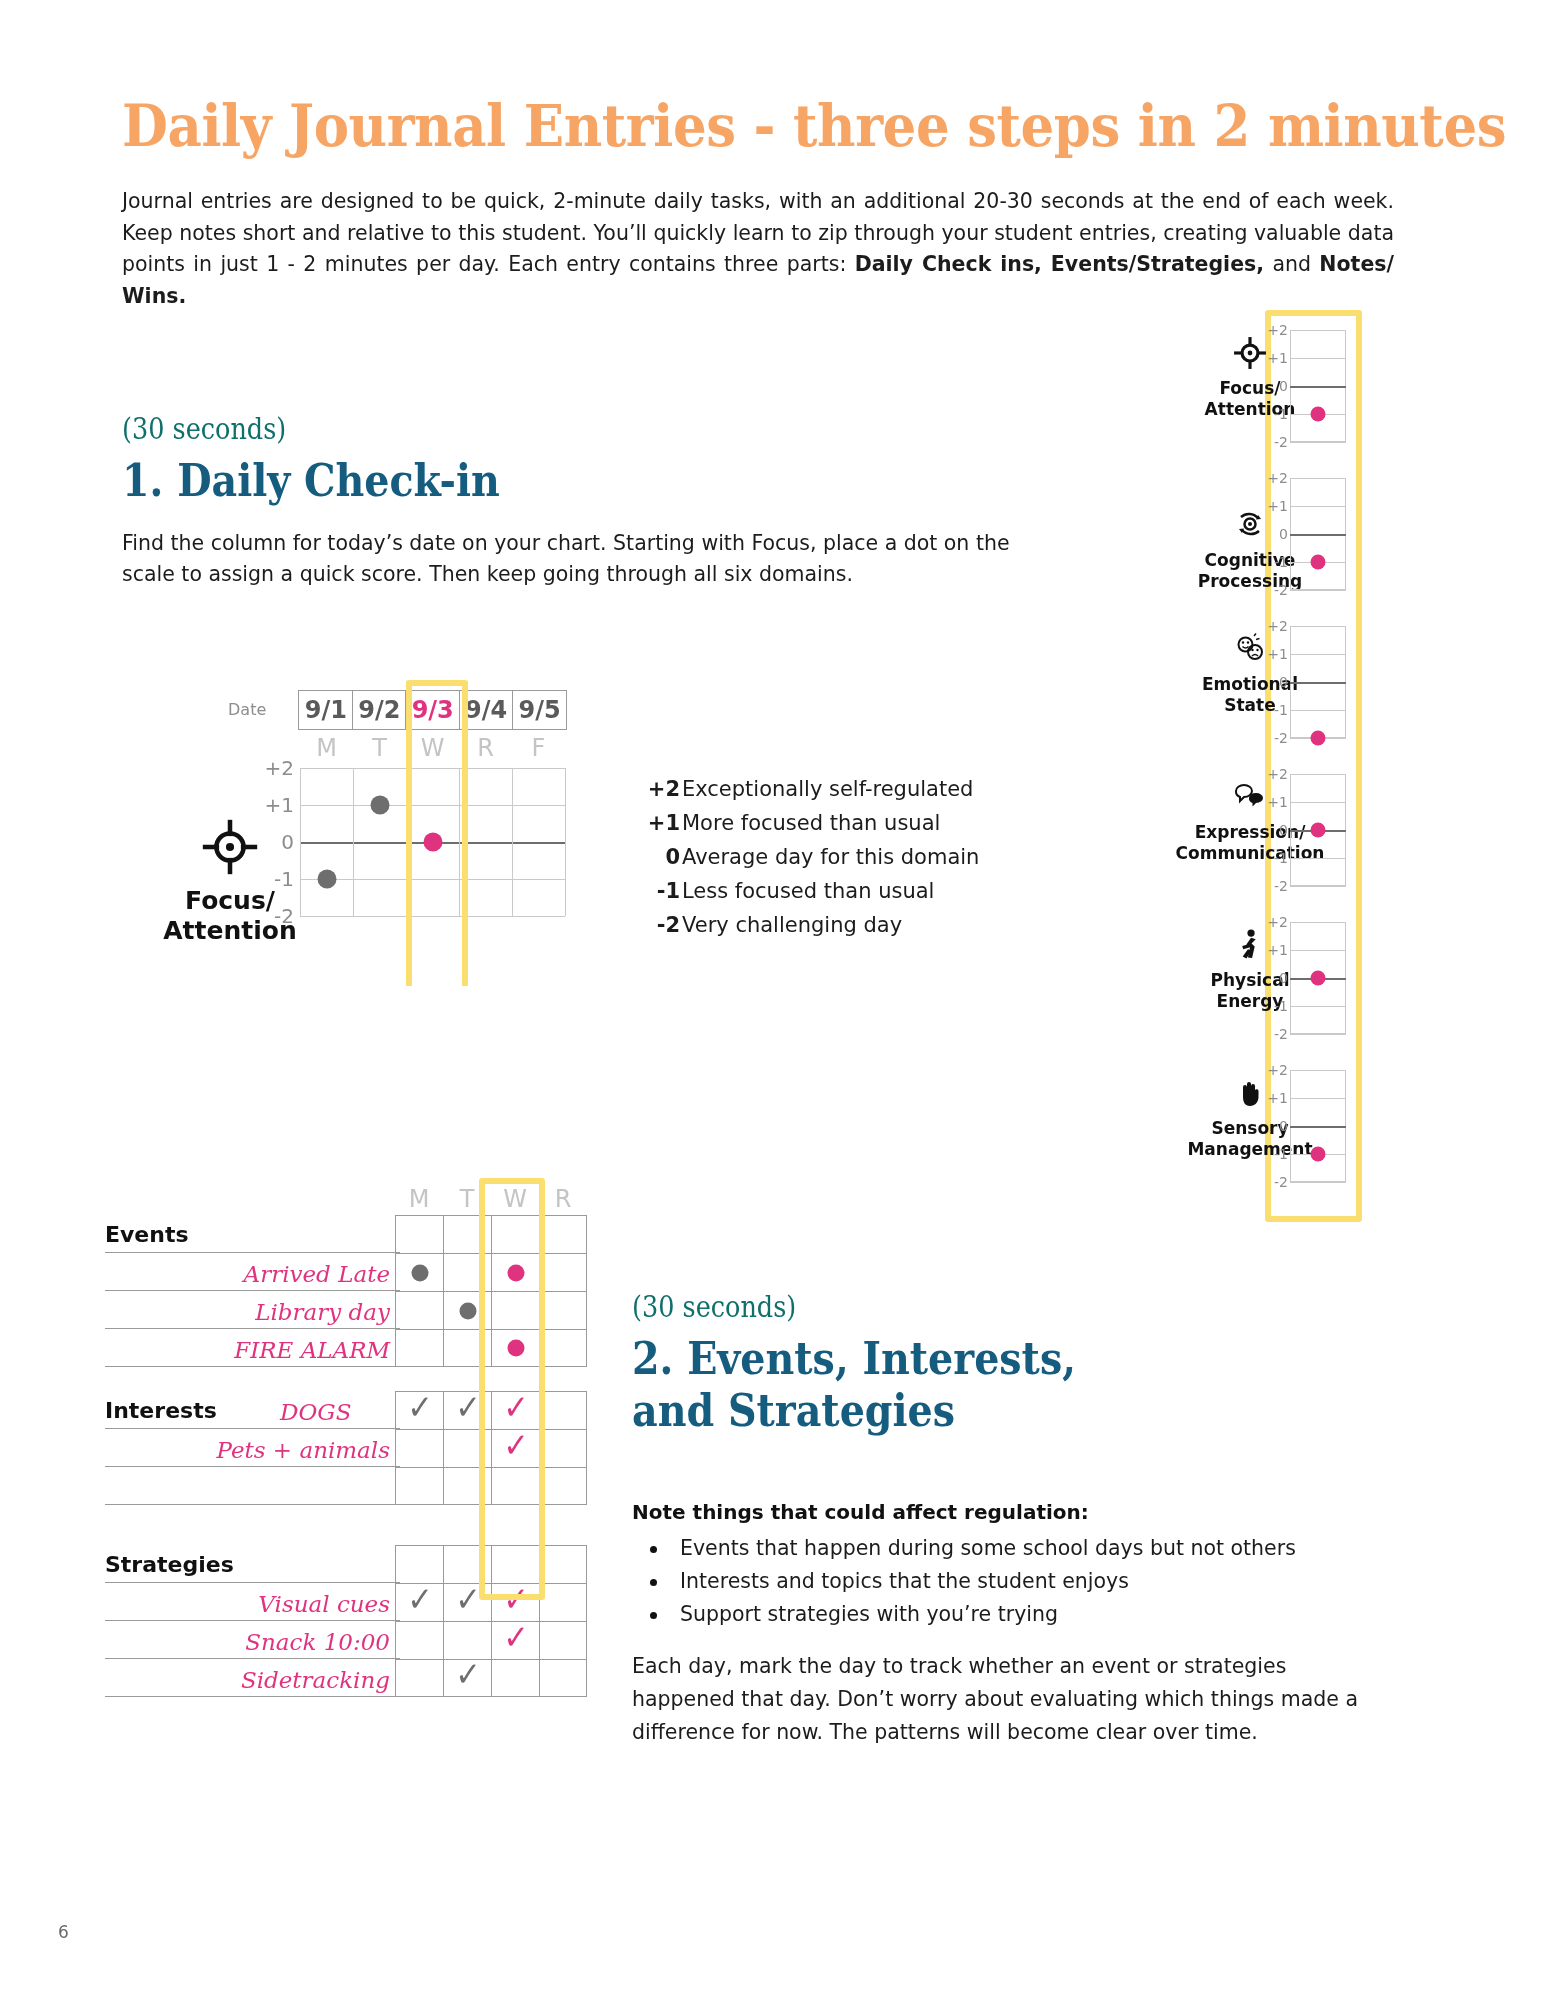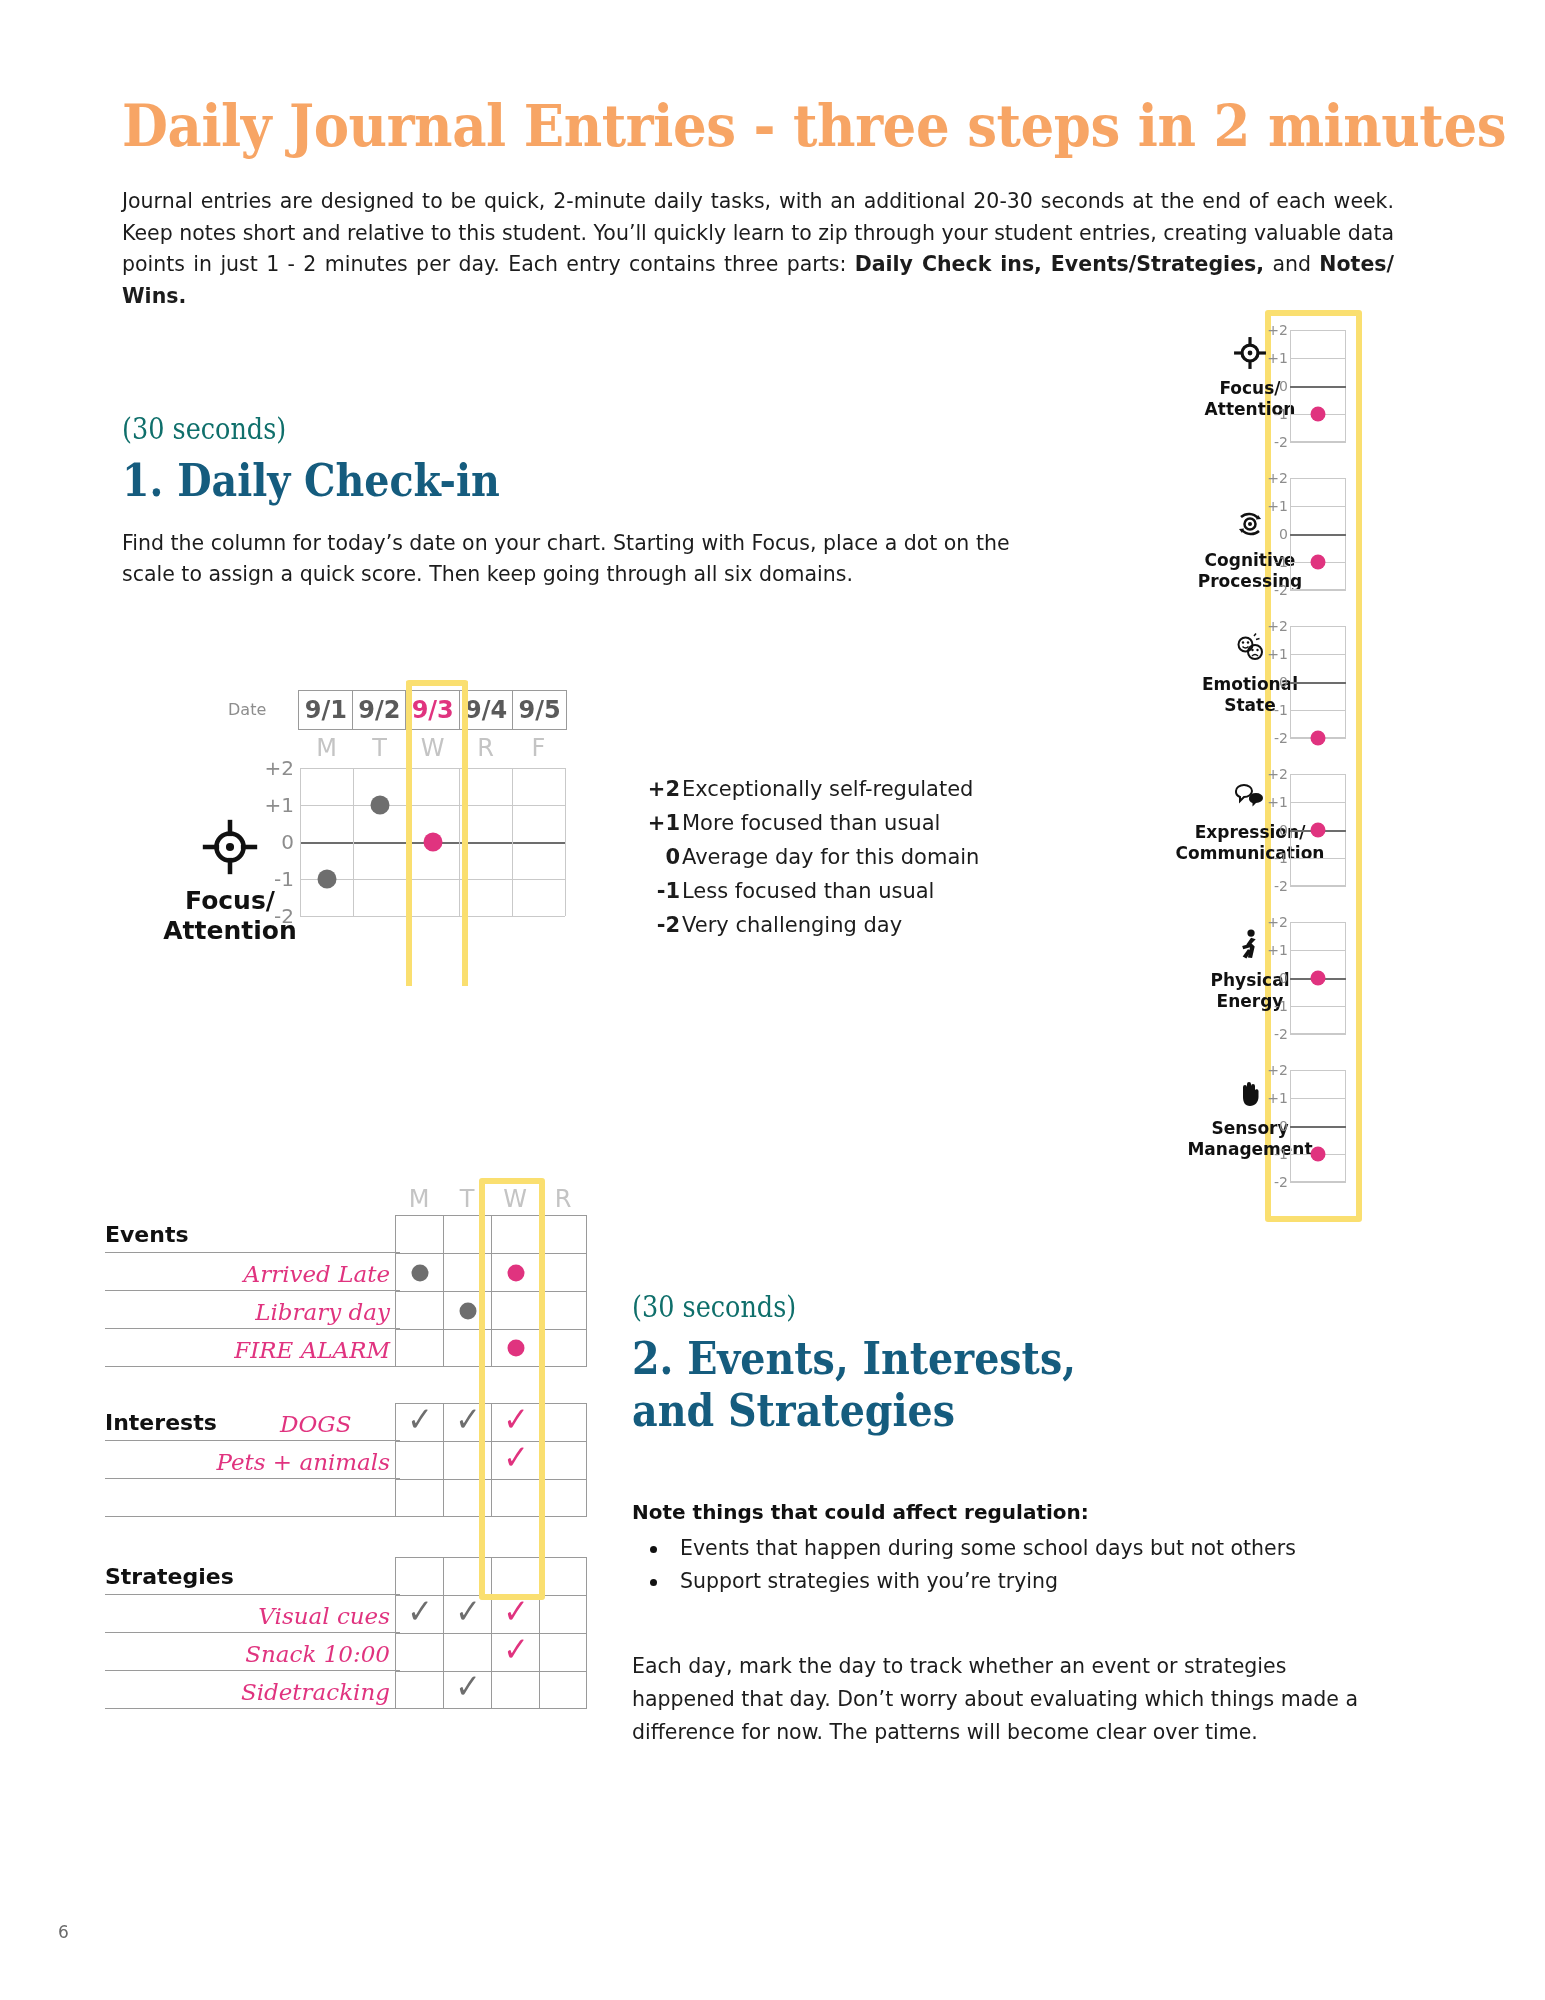--- a/index.html
+++ b/index.html
@@ -373,21 +373,21 @@
             <div class="eis-cells">
               <div class="c lastrow"></div>
               <div class="c lastrow"></div>
               <div class="c lastrow">
                 <div class="mark dotmark pink"></div>
               </div>
               <div class="c lastrow"></div>
             </div>
           </div>
         </div>
-        <div class="eis-section" style="margin-top: 36px;">
+        <div class="eis-section" style="margin-top: 24px;">
           <div class="eis-row">
             <div class="rowline"></div>
             <div class="eis-head">Interests</div>
             <div class="eis-inline" style="left: 175px;">DOGS</div>
             <div class="eis-cells">
               <div class="c">
                 <div class="mark checkmark gray">✓</div>
               </div>
               <div class="c">
                 <div class="mark checkmark gray">✓</div>
@@ -477,20 +477,21 @@
   <div class="eis-highlight"></div>
 
   <div class="sec-small sec2-label">(30 seconds)</div>
   <div class="sec-big sec2-head">
     <div>2. Events, Interests,</div>
     <div>and Strategies</div>
   </div>
   <div class="sec2-note">Note things that could affect regulation:</div>
   <ul class="sec2-list" id="sec2-list">
       <li><span class="bullet"></span><span>Events that happen during some school days but not others</span></li>
+      <li><span class="bullet"></span><span>Interests and topics that the student enjoys</span></li>
       <li><span class="bullet"></span><span>Support strategies with you’re trying</span></li>
     </ul>
   <div class="sec2-tail">Each day, mark the day to track whether an event or strategies happened that day. Don’t worry about evaluating which things made a difference for now. The patterns will become clear over time.</div>
 
   <div class="strip"></div>
   <div id="domains">
       <div class="dom" style="top: 336px;">
         <div class="icon"><svg width="34" height="34" viewBox="0 0 64 64">
             <circle cx="32" cy="32" r="15" fill="none" stroke="#111" stroke-width="6"></circle>
             <circle cx="32" cy="32" r="4.5" fill="#111"></circle>

